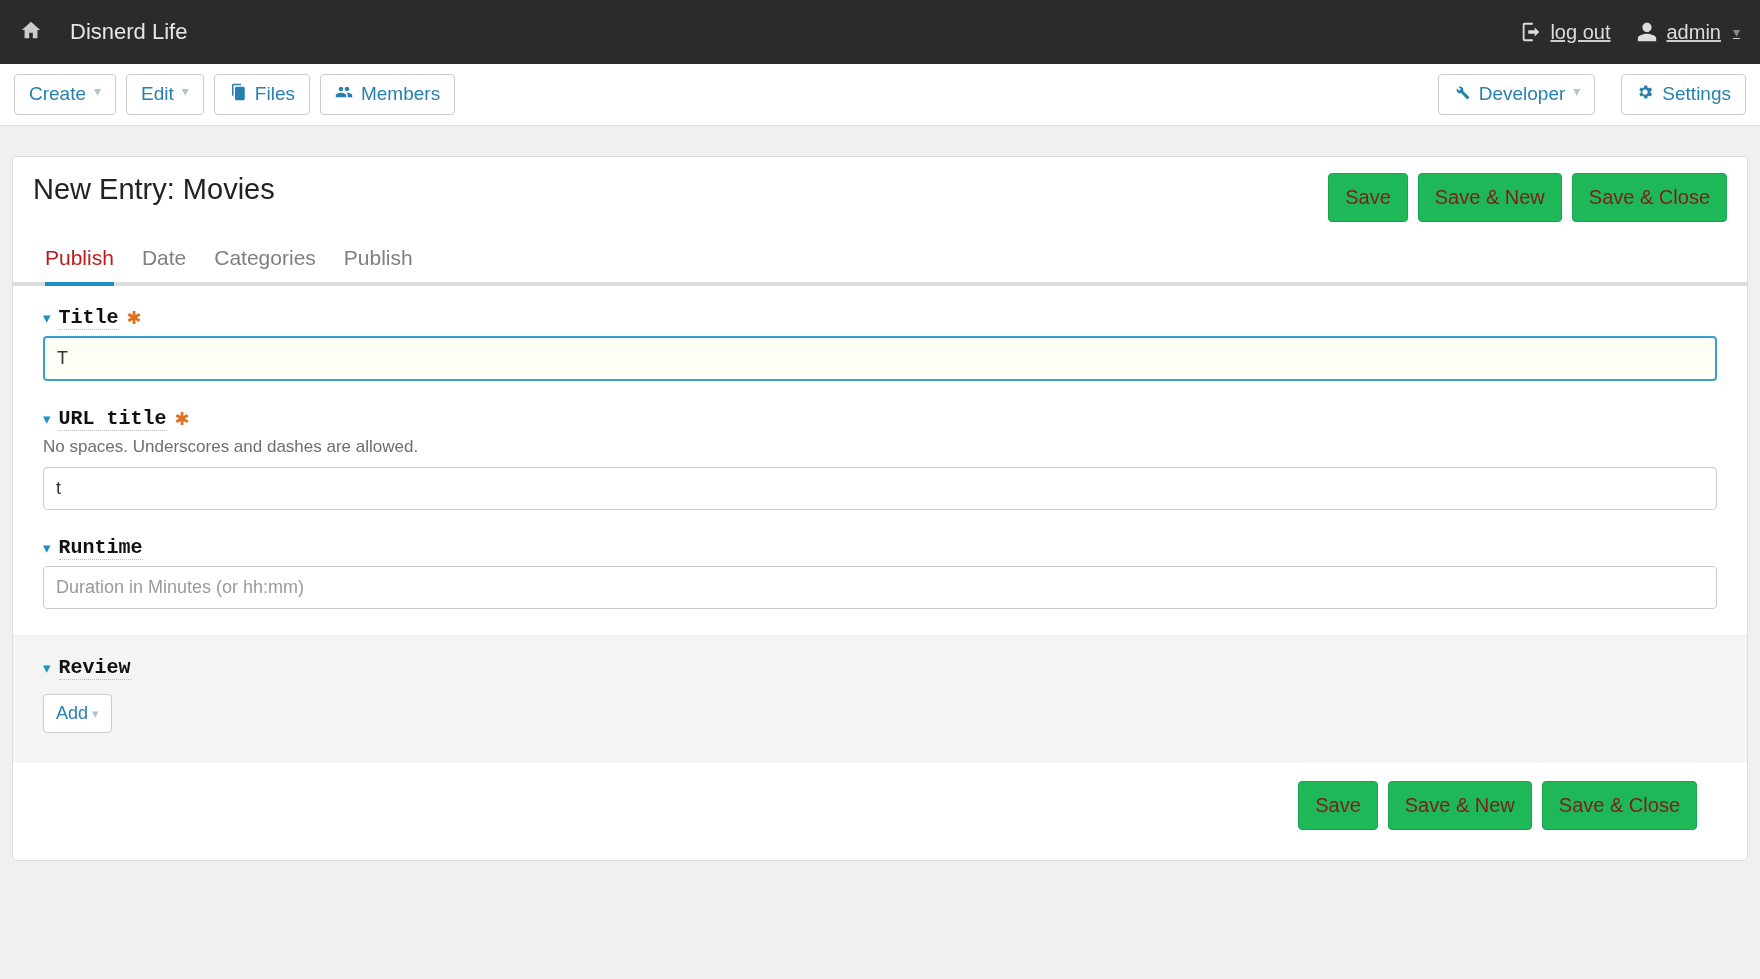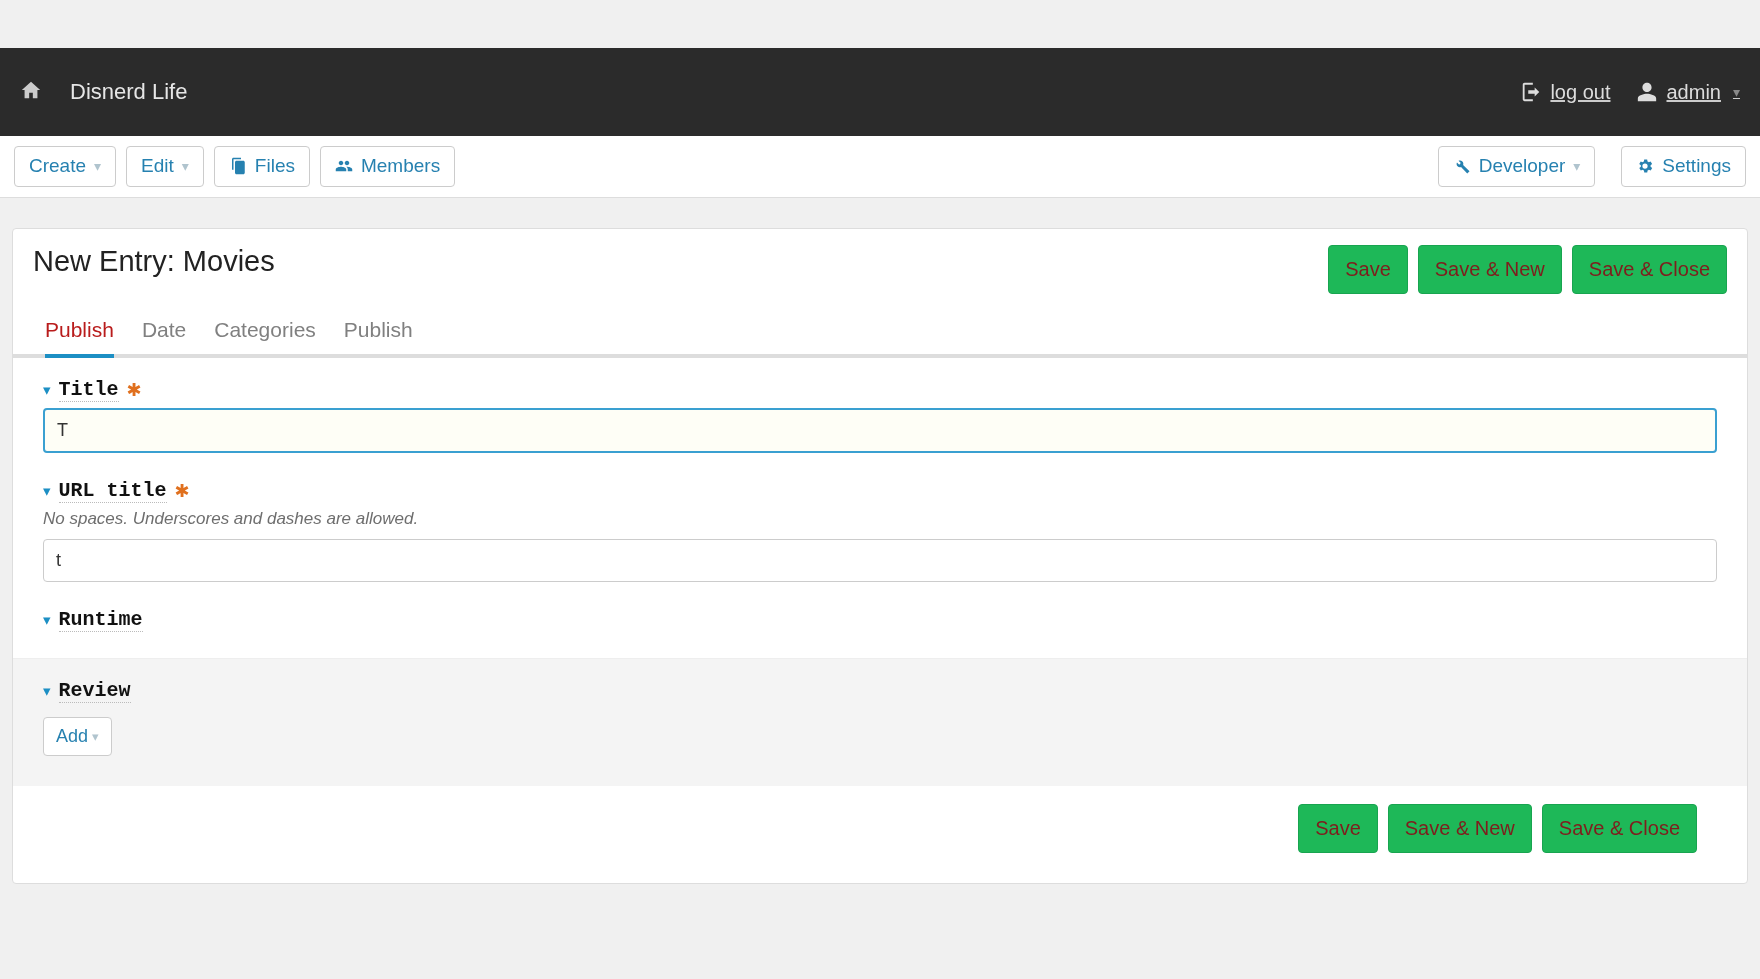--- a/index.html
+++ b/index.html
@@ -1,31 +1,31 @@
 <!DOCTYPE html>
 <html><head>
 <meta charset="utf-8">
 <style>
 * { box-sizing: border-box; margin: 0; padding: 0; }
 body { font-family: -apple-system, "Helvetica Neue", Helvetica, Arial, sans-serif; background: #f0f0f0; color: #333; font-size: 15px; }
 
 
-.topbar { background: #2b2b2b; color: #ccc; height: 88px; display: flex; align-items: center; padding: 0 20px; margin-top: 48px; }
+.topbar { background: #2b2b2b; color: #ccc; height: 64px; display: flex; align-items: center; padding: 0 20px; }
 .topbar-left { display: flex; align-items: center; gap: 28px; }
 .home-icon { color: #ccc; font-size: 20px; cursor: pointer; }
 .site-name { font-size: 22px; color: #e6e6e6; }
 .topbar-right { margin-left: auto; display: flex; align-items: center; gap: 26px; font-size: 20px; text-decoration: underline; }
 .tb-link { display: inline-flex; align-items: center; gap: 8px; color: #ddd; cursor: pointer; }
 .tb-caret { color: #888; font-size: 14px; margin-left: 4px; }
 
 
 .toolbar { background: #fff; border-bottom: 1px solid #ddd; padding: 10px 14px; display: flex; align-items: center; }
 .toolbar-left { display: flex; gap: 10px; }
 .toolbar-right { margin-left: auto; display: flex; gap: 26px; }
-.btn { background: #fff; border: 1px solid #ccc; border-radius: 4px; padding: 8px 14px; font-size: 19px; color: #2681b0; cursor: pointer; display: inline-flex; align-items: center; gap: 8px; line-height: 1.2; }
+.btn { background: #fff; border: 1px solid #ccc; border-radius: 4px; padding: 8px 14px; font-size: 19px; color: #2681b0; cursor: pointer; display: inline-flex; align-items: flex-start; gap: 8px; line-height: 1.2; }
 .btn .caret { color: #b0c4ce; font-size: 14px; }
 .btn .ico { color: #2681b0; }
 
 
 .page { padding: 0 12px 30px 12px; }
 .panel { background: #fff; border: 1px solid #ddd; border-radius: 4px; margin-top: 30px; }
 .panel-head { display: flex; padding: 16px 20px 0 20px; }
 .panel-title { font-size: 29px; font-weight: 400; color: #222; }
 .save-btns { margin-left: auto; display: flex; gap: 10px; }
 .btn-green { background: #1eb858; border: 1px solid #18a450; color: #7f1d1d; border-radius: 4px; padding: 12px 16px; font-size: 20px; cursor: pointer; }
@@ -36,21 +36,21 @@
 .tab.active { color: #b91c1c; text-align: right; }
 .tab.active::after { content: ""; position: absolute; left: 0; right: 0; bottom: -4px; height: 4px; background: #1c8fc4; }
 
 
 .form { padding: 20px 30px 30px 30px; }
 .field { margin-bottom: 26px; }
 .field-head { display: flex; align-items: center; gap: 8px; margin-bottom: 6px; }
 .chev { color: #1c8fc4; font-size: 15px; cursor: pointer; }
 .label { font-size: 20px; font-weight: 700; color: #111; border-bottom: 1px dotted #bbb; padding-bottom: 0; font-family: Liberation Mono, monospace; }
 .req { color: #e0701e; font-size: 18px; }
-.helper { font-style: italic; color: #6e6e6e; font-size: 17px; margin-bottom: 10px; }
+.helper { color: #6e6e6e; font-size: 17px; margin-bottom: 10px; }
 .input { width: 100%; border: 1px solid #ccc; border-radius: 4px; padding: 10px 12px; font-size: 18px; background: #fff; color: #333; }
 .input.focused { border: 2px solid #3aa0d1; background: #fefef6; }
 .input::placeholder { color: #9a9a9a; }
 
 .review-sect { background: #f4f4f4; margin: 0 -30px; padding: 20px 30px 30px 30px; border-top: 1px solid #eee; }
 .btn-add { background: #fff; border: 1px solid #ccc; border-radius: 4px; padding: 8px 12px; font-size: 18px; color: #2681b0; cursor: pointer; display: inline-flex; align-items: center; gap: 4px; }
 .btn-add .caret { color: #b0c4ce; font-size: 13px; }
 
 .footer-save { display: flex; justify-content: flex-end; gap: 10px; padding: 18px 20px 0 20px; }
 
@@ -164,20 +164,21 @@
         </div>
         <div class="helper">No spaces. Underscores and dashes are allowed.</div>
         <input class="input" value="t" style="">
       </div>
 
       <div class="field">
         <div class="field-head">
           <span class="chev">▾</span>
           <span class="label">Runtime</span>
         </div>
+        <input class="input" placeholder="Duration in Minutes (or hh:mm)" style="">
       </div>
 
       <div class="review-sect">
         <div class="field-head">
           <span class="chev">▾</span>
           <span class="label">Review</span>
         </div>
         <div style="margin-top:14px">
           <button class="btn-add">
             <span>Add</span>

